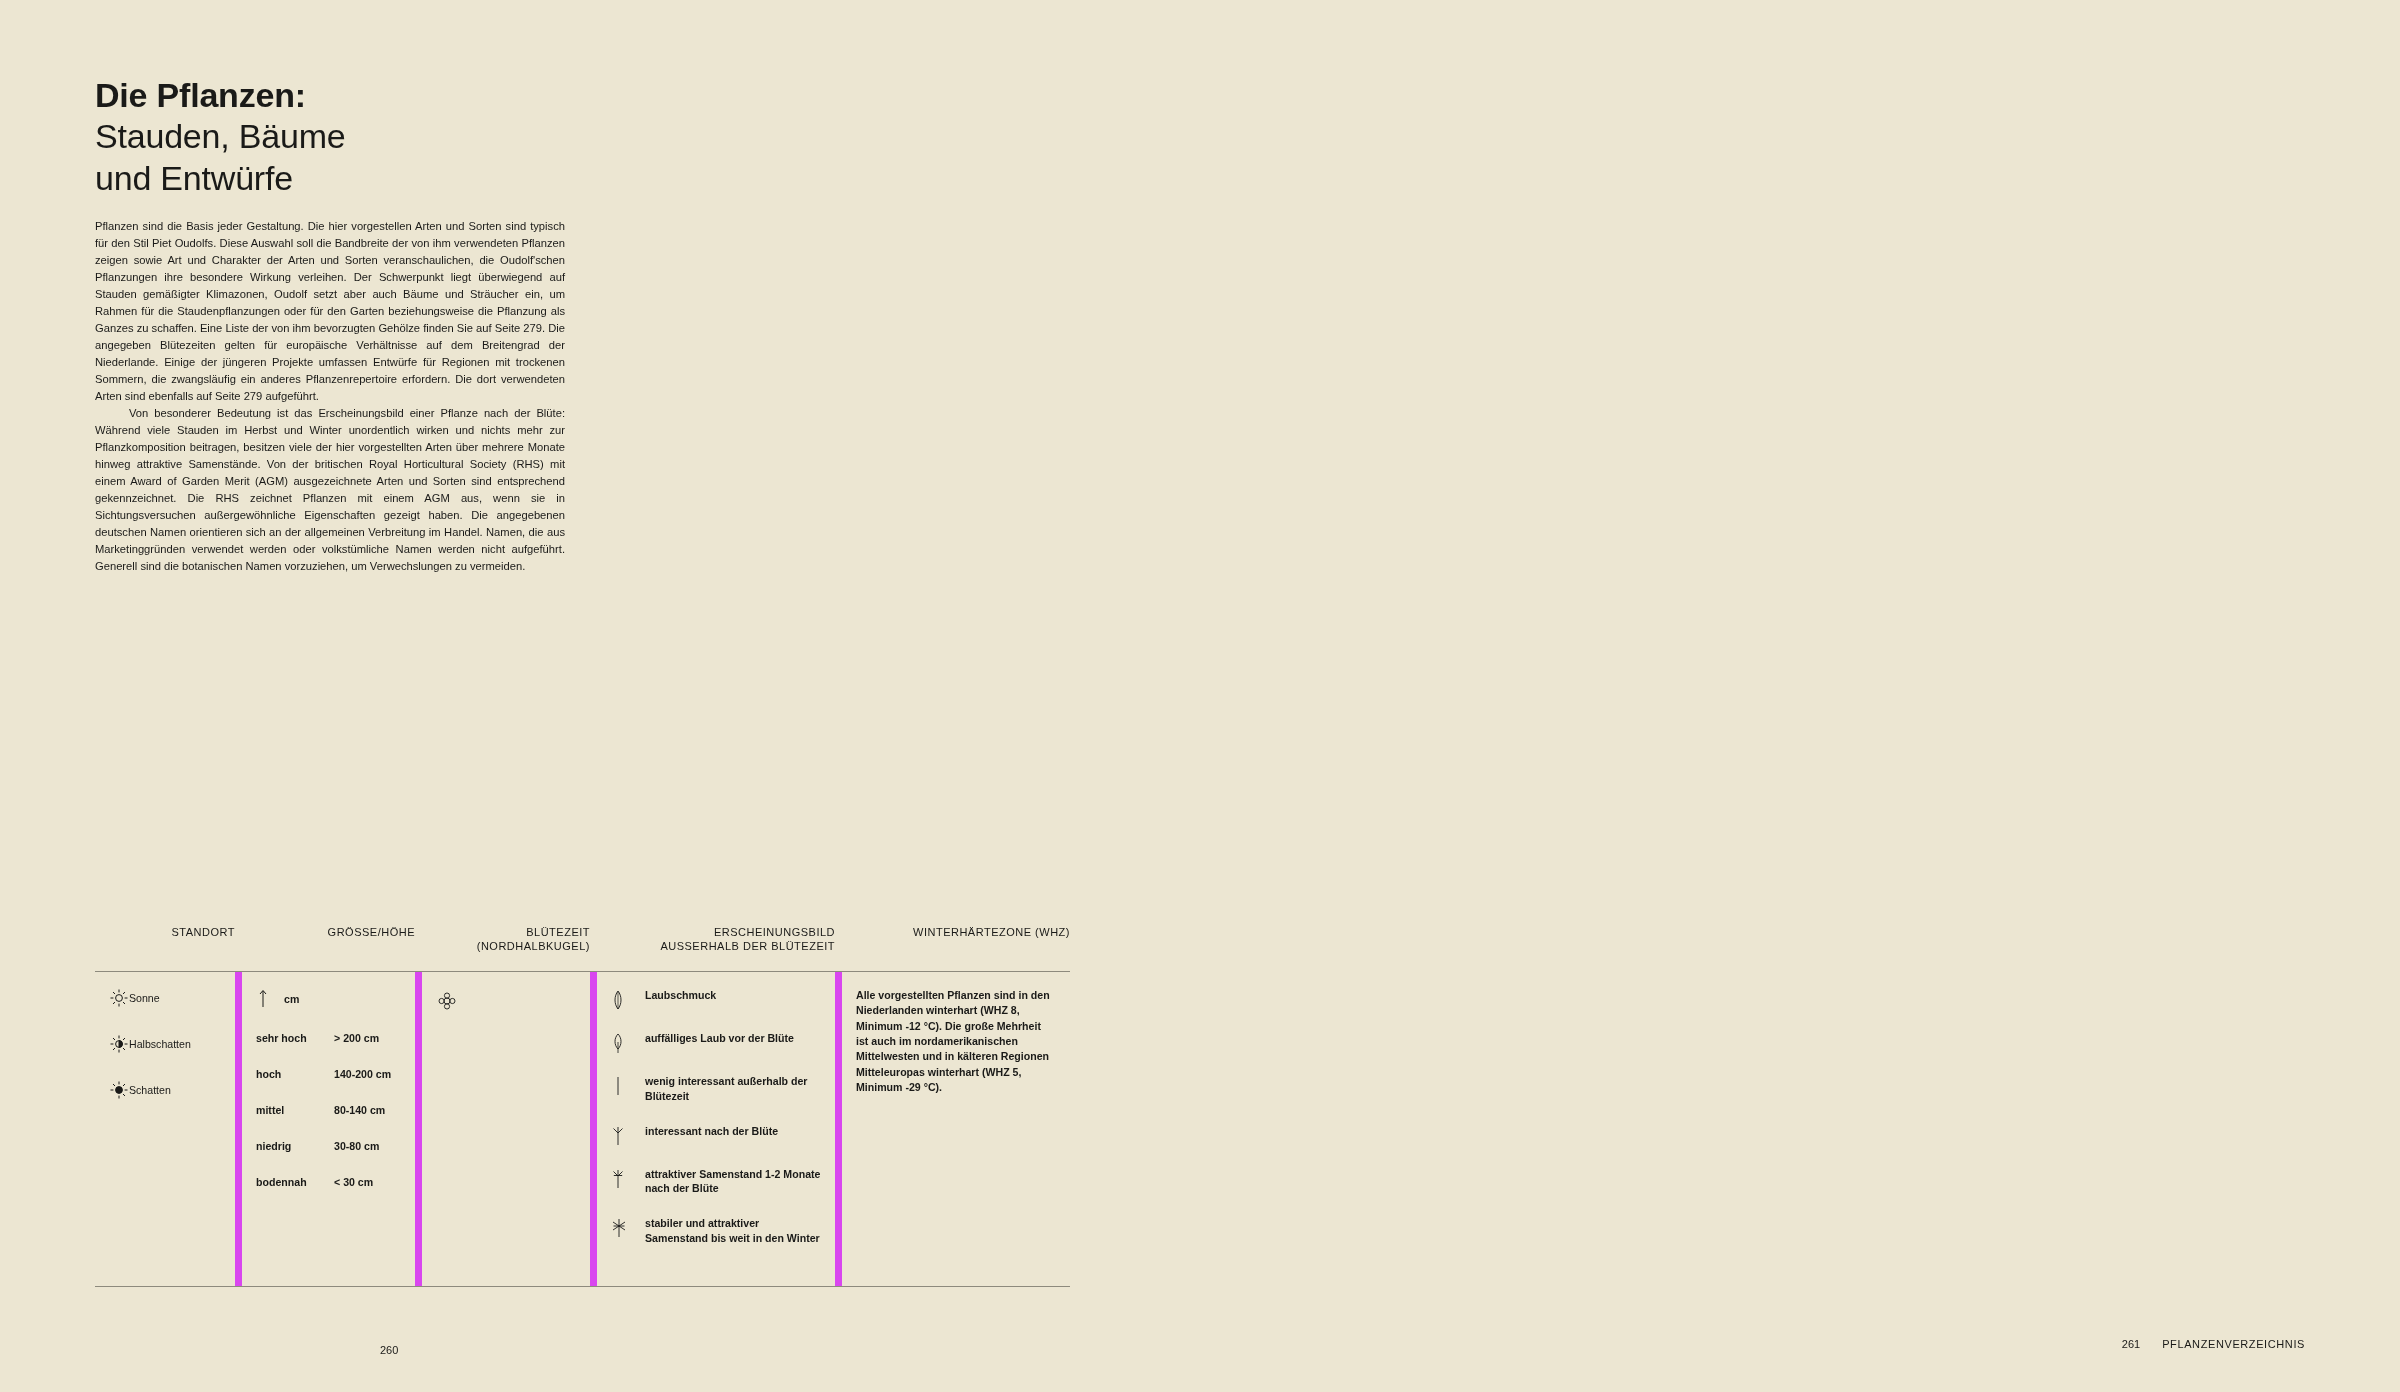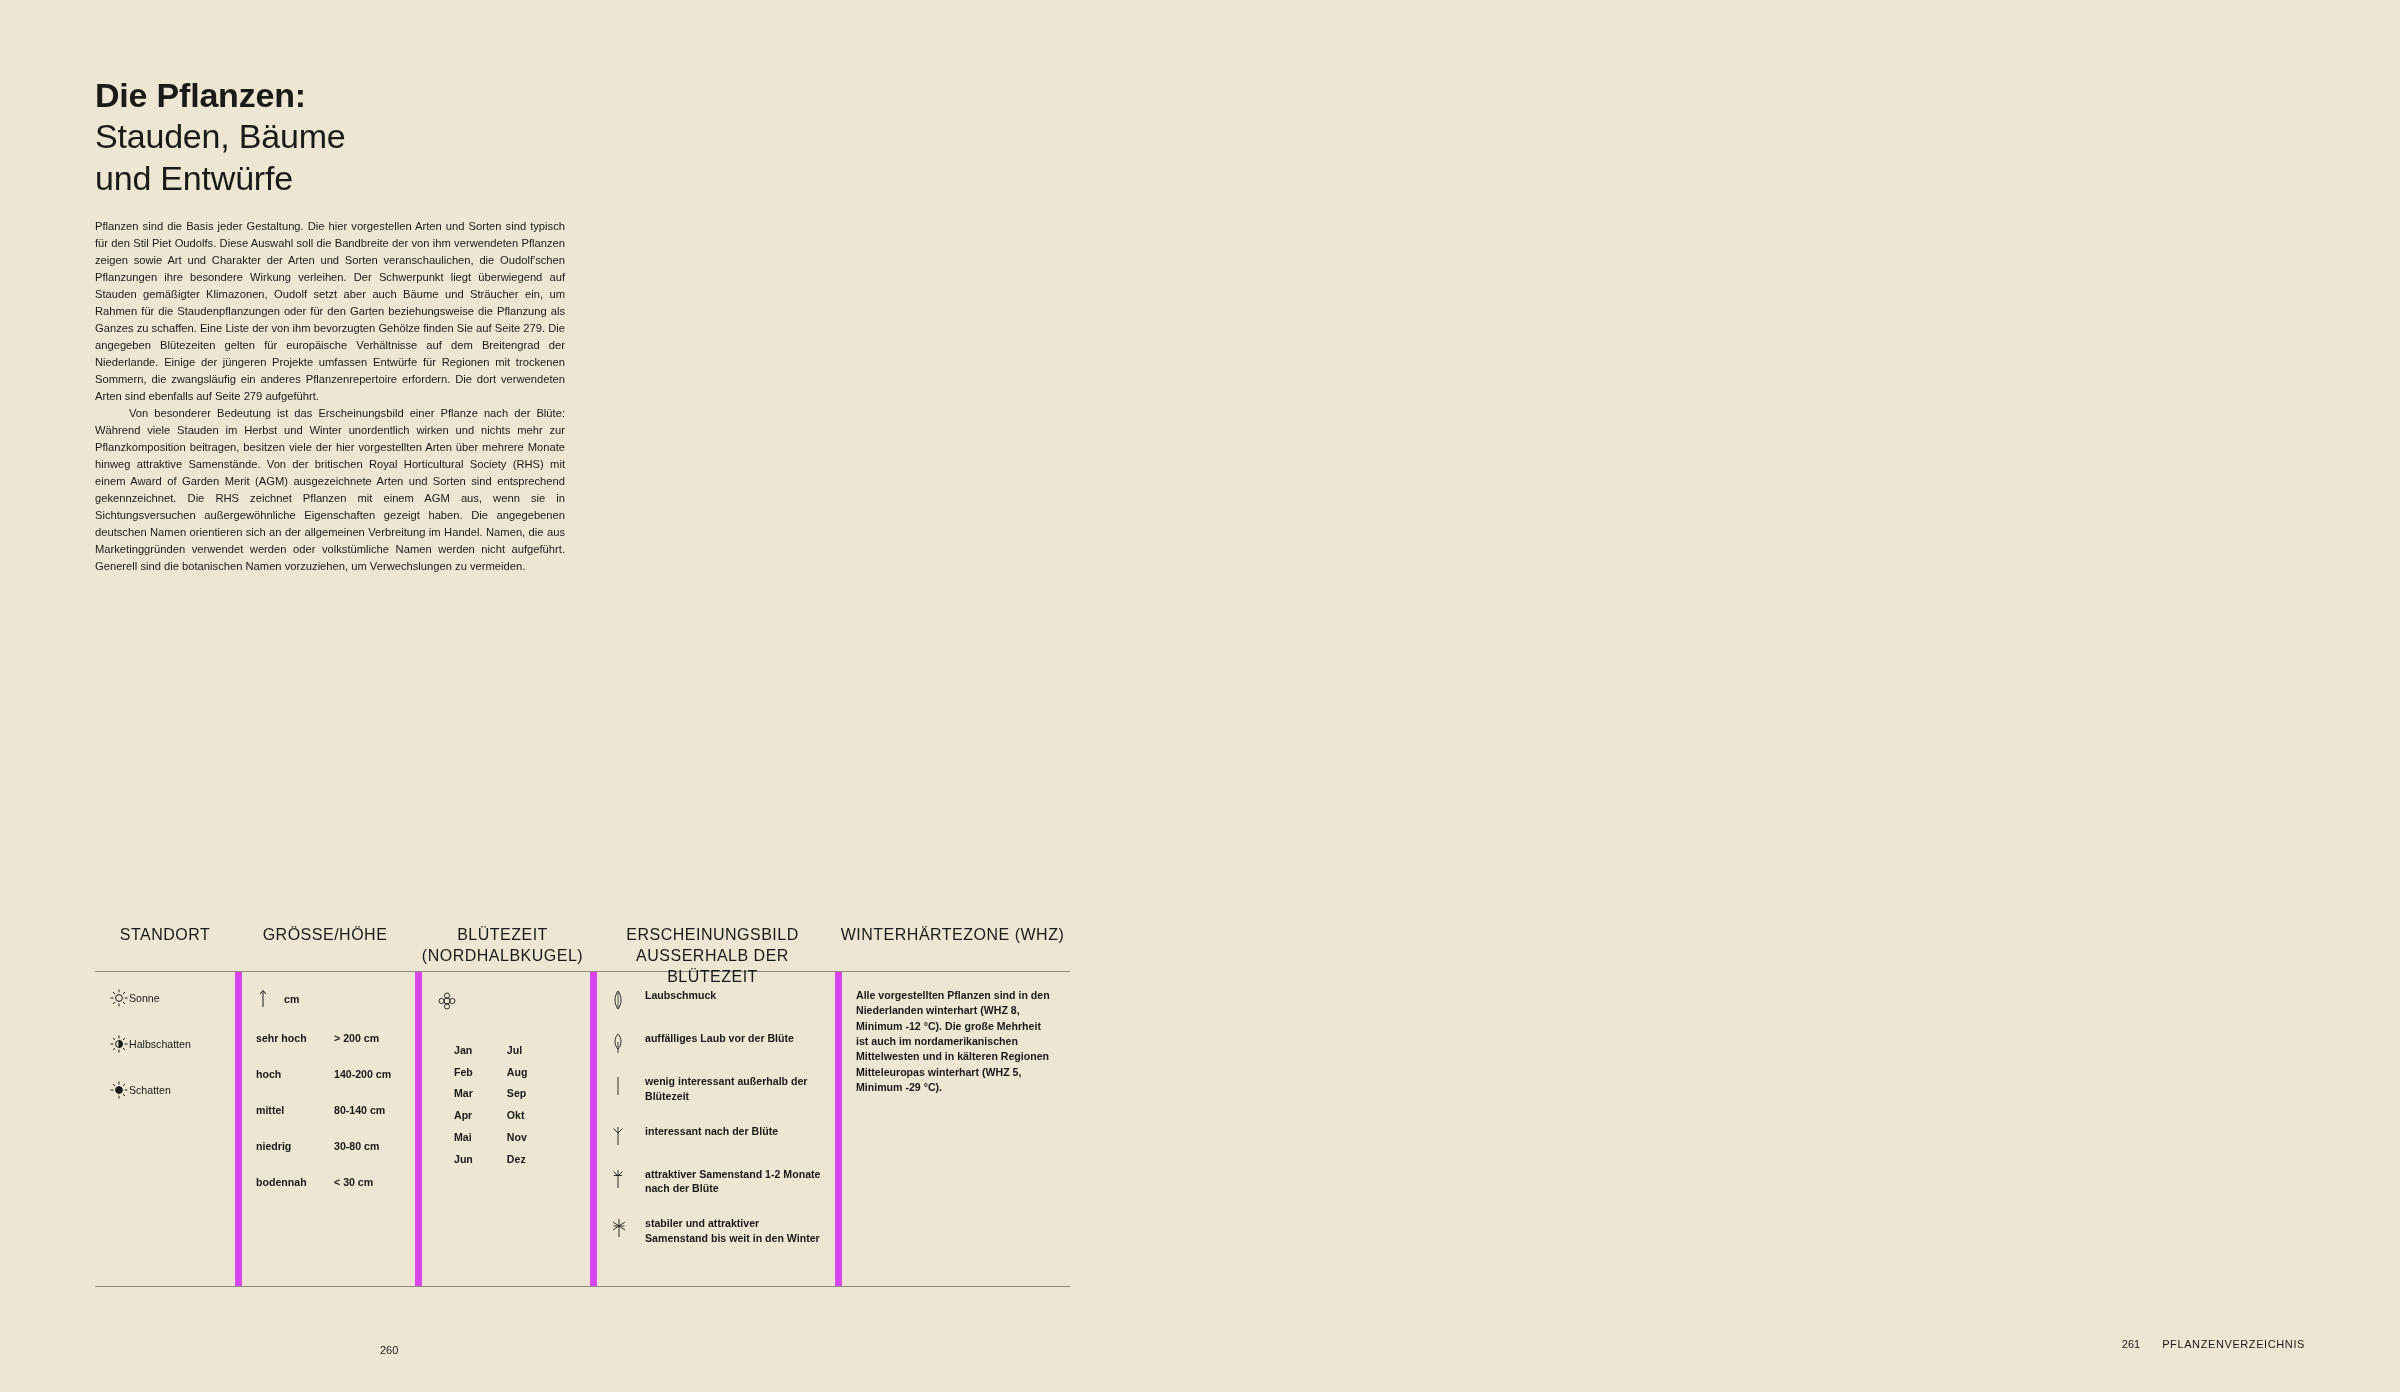--- a/index.html
+++ b/index.html
@@ -62,23 +62,23 @@
     left: 95px;
     top: 925px;
     width: 975px;
     font-size: 10.6px;
   }
   .legend-head {
     display: flex;
     height: 46px;
   }
   .legend-head .col {
-    font-size: 16px;
+    font-size: 11px;
     letter-spacing: 0.5px;
-    text-align: center;
+    text-align: right;
     line-height: 1.3;
   }
   .legend-body {
     display: flex;
     border-top: 1px solid #8d8a7d;
     border-bottom: 1px solid #8d8a7d;
     min-height: 300px;
   }
   .legend-body .col {
     padding: 16px 14px 20px 14px;
@@ -282,38 +282,20 @@
             <svg width="22" height="22" viewBox="0 0 22 22">
                 <g stroke="#1a1a18" stroke-width="0.9" fill="none">
                   <circle cx="11" cy="11" r="3"></circle>
                   <circle cx="11" cy="5.6" r="2.6"></circle>
                   <circle cx="11" cy="16.4" r="2.6"></circle>
                   <circle cx="5.6" cy="11" r="2.6"></circle>
                   <circle cx="16.4" cy="11" r="2.6"></circle>
                 </g>
               </svg>
           </div>
-          <div class="months">
-            <div>
-              <div>Jan</div>
-              <div>Feb</div>
-              <div>Mar</div>
-              <div>Apr</div>
-              <div>Mai</div>
-              <div>Jun</div>
-            </div>
-            <div>
-              <div>Jul</div>
-              <div>Aug</div>
-              <div>Sep</div>
-              <div>Okt</div>
-              <div>Nov</div>
-              <div>Dez</div>
-            </div>
-          </div>
         </div>
 
         <div class="col col-erschein">
           <div class="ersch-row">
             <span class="ic">
               <svg width="14" height="22" viewBox="0 0 14 22">
                   <path d="M7 2 C11 7 11 15 7 20 C3 15 3 7 7 2 Z" fill="none" stroke="#1a1a18" stroke-width="0.9"></path>
                   <line x1="7" y1="3" x2="7" y2="20" stroke="#1a1a18" stroke-width="0.7"></line>
                 </svg>
             </span>

